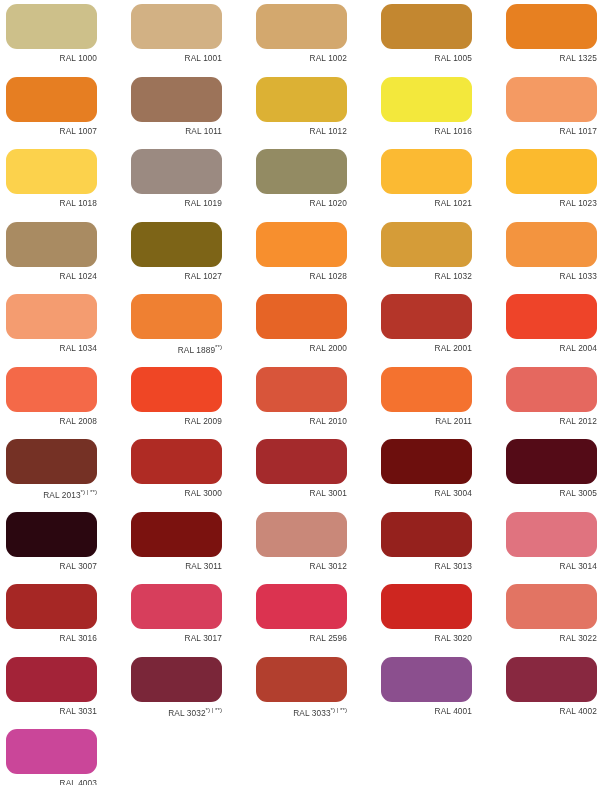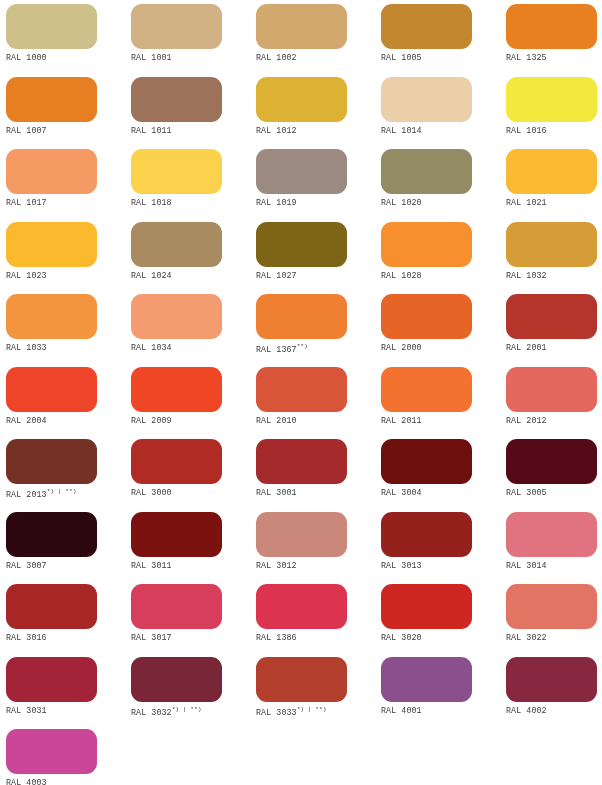--- a/index.html
+++ b/index.html
@@ -40,25 +40,25 @@
     width: 91px;
     height: 45px;
     border-radius: 11px;
     display: block;
   }
   .swatch-label {
     position: absolute;
     top: 49px;
     left: 0;
     width: 91px;
-    text-align: left;
+    text-align: right;
     font-size: 8.3px;
     letter-spacing: 0.1px;
     color: #3b3b3b;
-    font-family: Liberation Mono, monospace;
+    font-family: Liberation Sans, sans-serif;
     white-space: nowrap;
   }
   .swatch-label .sup {
     font-size: 6.2px;
     vertical-align: super;
     letter-spacing: 0;
   }
 </style>
 </head>
 <body>
@@ -91,24 +91,20 @@
       </div>
       <div class="swatch-cell">
         <div class="swatch-chip" style="background: rgb(156, 115, 89);"></div>
         <div class="swatch-label">RAL 1011</div>
       </div>
       <div class="swatch-cell">
         <div class="swatch-chip" style="background: rgb(220, 177, 52);"></div>
         <div class="swatch-label">RAL 1012</div>
       </div>
       <div class="swatch-cell">
-        <div class="swatch-chip" style="background: rgb(234, 207, 168);"></div>
-        <div class="swatch-label">RAL 1014</div>
-      </div>
-      <div class="swatch-cell">
         <div class="swatch-chip" style="background: rgb(243, 232, 60);"></div>
         <div class="swatch-label">RAL 1016</div>
       </div>
       <div class="swatch-cell">
         <div class="swatch-chip" style="background: rgb(244, 154, 99);"></div>
         <div class="swatch-label">RAL 1017</div>
       </div>
       <div class="swatch-cell">
         <div class="swatch-chip" style="background: rgb(252, 210, 76);"></div>
         <div class="swatch-label">RAL 1018</div>
@@ -148,35 +144,39 @@
       <div class="swatch-cell">
         <div class="swatch-chip" style="background: rgb(243, 148, 63);"></div>
         <div class="swatch-label">RAL 1033</div>
       </div>
       <div class="swatch-cell">
         <div class="swatch-chip" style="background: rgb(244, 156, 112);"></div>
         <div class="swatch-label">RAL 1034</div>
       </div>
       <div class="swatch-cell">
         <div class="swatch-chip" style="background: rgb(239, 128, 50);"></div>
-        <div class="swatch-label"><span>RAL 1367</span><span class="sup">**)</span></div>
+        <div class="swatch-label"><span>RAL 1889</span><span class="sup">**)</span></div>
       </div>
       <div class="swatch-cell">
         <div class="swatch-chip" style="background: rgb(230, 100, 38);"></div>
         <div class="swatch-label">RAL 2000</div>
       </div>
       <div class="swatch-cell">
         <div class="swatch-chip" style="background: rgb(180, 53, 41);"></div>
         <div class="swatch-label">RAL 2001</div>
       </div>
       <div class="swatch-cell">
         <div class="swatch-chip" style="background: rgb(238, 68, 41);"></div>
         <div class="swatch-label">RAL 2004</div>
       </div>
       <div class="swatch-cell">
+        <div class="swatch-chip" style="background: rgb(244, 105, 72);"></div>
+        <div class="swatch-label">RAL 2008</div>
+      </div>
+      <div class="swatch-cell">
         <div class="swatch-chip" style="background: rgb(239, 70, 37);"></div>
         <div class="swatch-label">RAL 2009</div>
       </div>
       <div class="swatch-cell">
         <div class="swatch-chip" style="background: rgb(216, 85, 58);"></div>
         <div class="swatch-label">RAL 2010</div>
       </div>
       <div class="swatch-cell">
         <div class="swatch-chip" style="background: rgb(244, 114, 47);"></div>
         <div class="swatch-label">RAL 2011</div>
@@ -228,21 +228,21 @@
       <div class="swatch-cell">
         <div class="swatch-chip" style="background: rgb(166, 39, 37);"></div>
         <div class="swatch-label">RAL 3016</div>
       </div>
       <div class="swatch-cell">
         <div class="swatch-chip" style="background: rgb(215, 62, 92);"></div>
         <div class="swatch-label">RAL 3017</div>
       </div>
       <div class="swatch-cell">
         <div class="swatch-chip" style="background: rgb(219, 51, 80);"></div>
-        <div class="swatch-label">RAL 1386</div>
+        <div class="swatch-label">RAL 2596</div>
       </div>
       <div class="swatch-cell">
         <div class="swatch-chip" style="background: rgb(206, 38, 32);"></div>
         <div class="swatch-label">RAL 3020</div>
       </div>
       <div class="swatch-cell">
         <div class="swatch-chip" style="background: rgb(226, 116, 99);"></div>
         <div class="swatch-label">RAL 3022</div>
       </div>
       <div class="swatch-cell">

